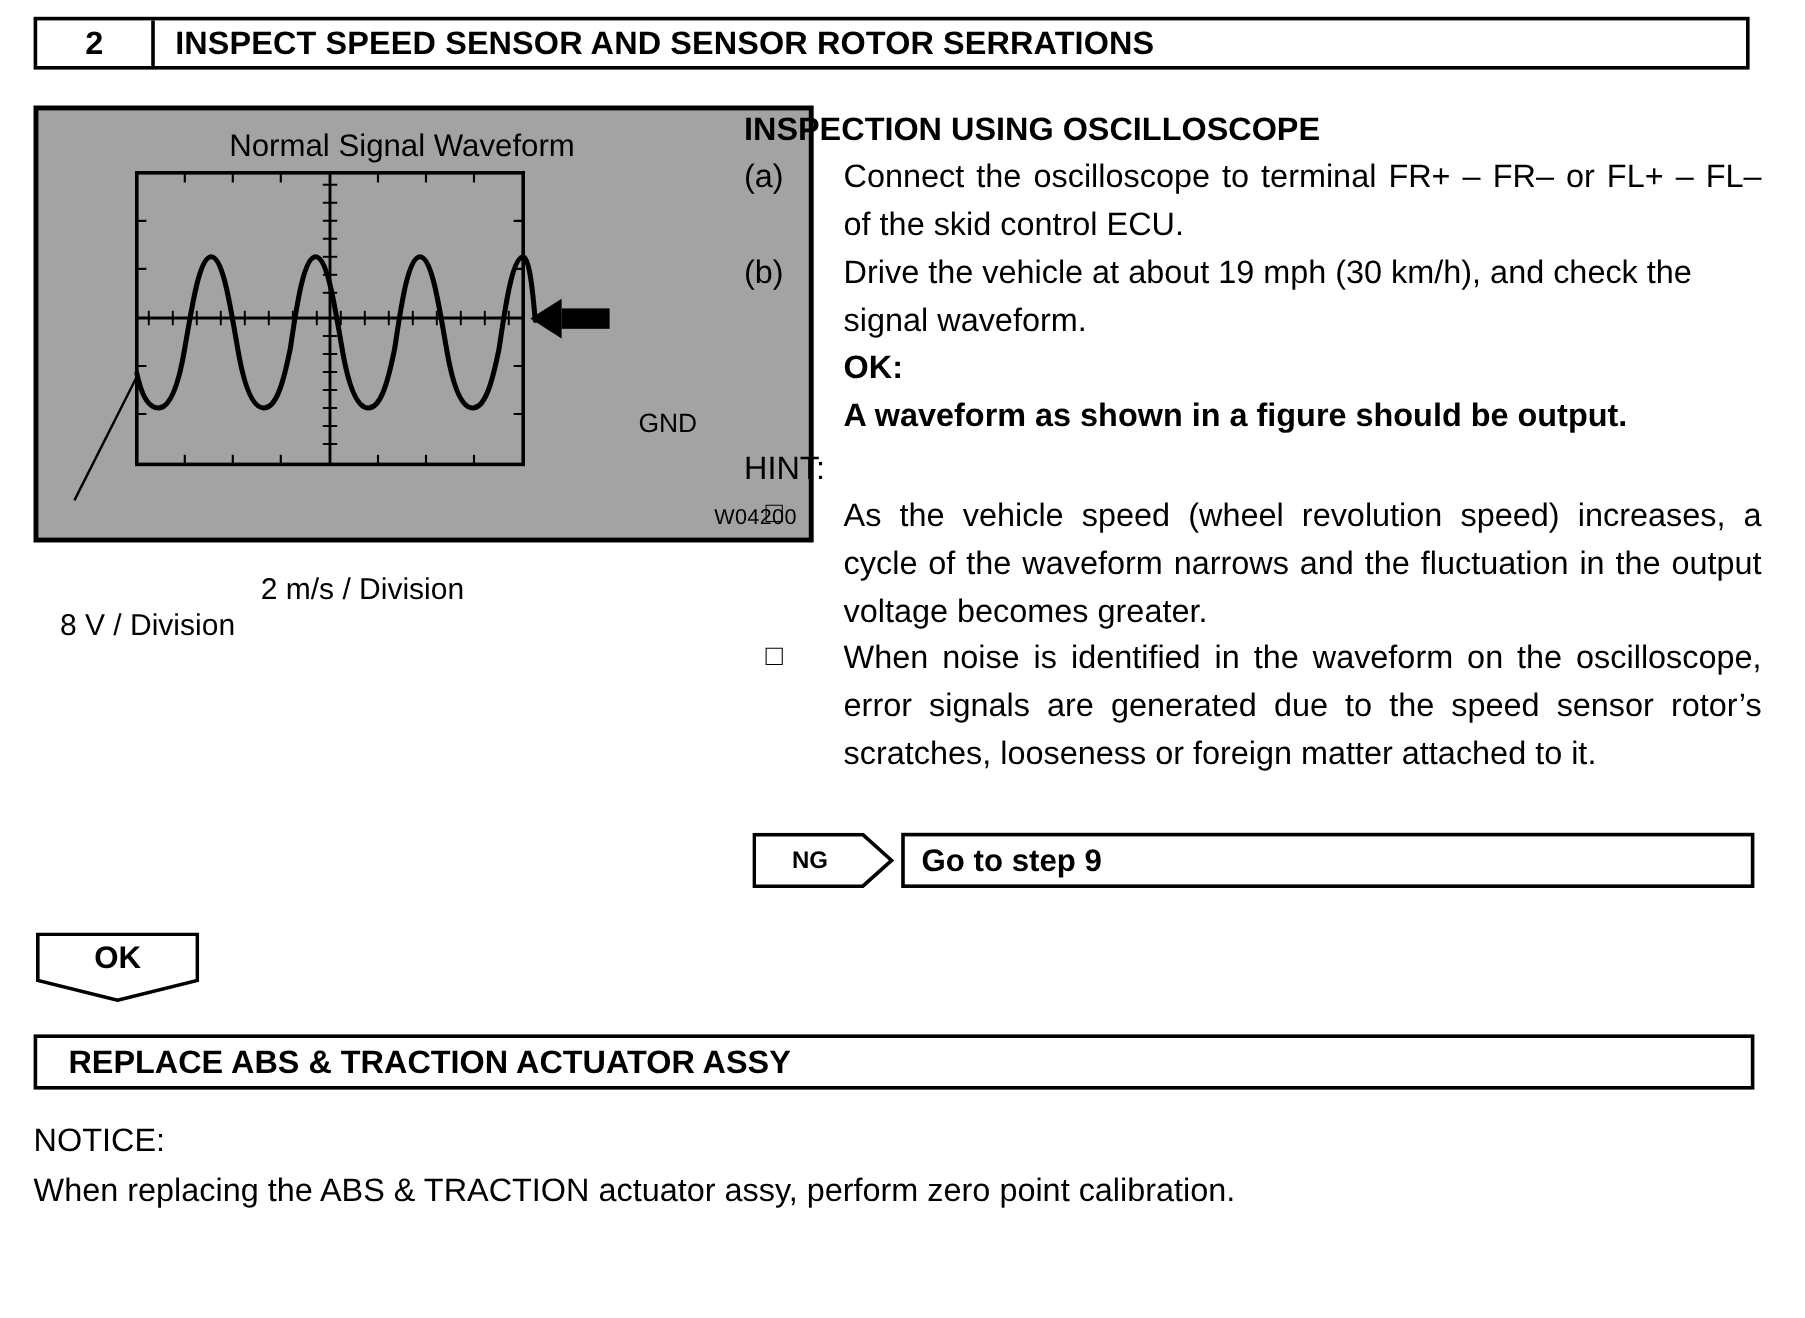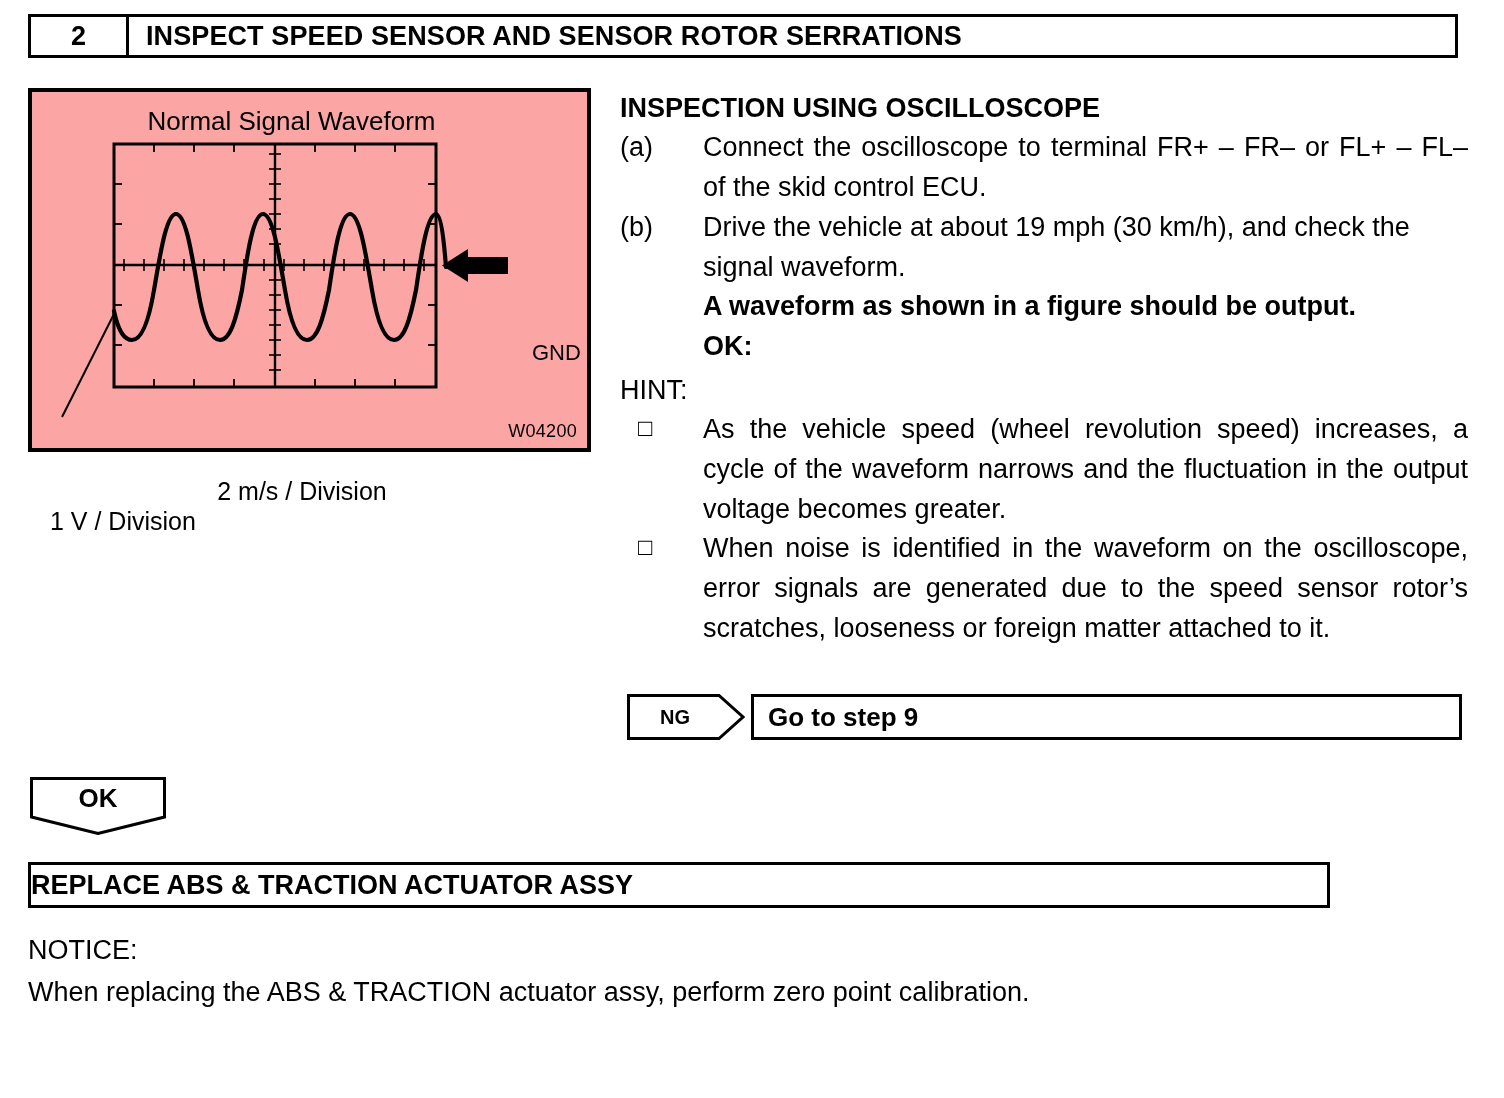--- a/index.html
+++ b/index.html
@@ -45,25 +45,25 @@
     font-size: 27px;
     font-weight: bold;
     letter-spacing: 0.1px;
   }
 
   
   .figure-panel {
     position: absolute;
     left: 28px;
     top: 88px;
-    width: 563px;
+    width: 650px;
     height: 364px;
     border: 4px solid #000;
     box-sizing: border-box;
-    background: #fca5a5;
+    background: #a3a3a3;
   }
   .figure-title {
     position: absolute;
     left: 0;
     right: 0;
     top: 14px;
     text-align: center;
     font-size: 26px;
     padding-right: 36px;
   }
@@ -214,26 +214,27 @@
     justify-content: center;
     font-size: 26px;
     font-weight: bold;
   }
 
   
   .action-bar {
     position: absolute;
     left: 28px;
     top: 862px;
-    width: 1302px;
+    width: 1434px;
     height: 46px;
     border: 3px solid #000;
     box-sizing: border-box;
     display: flex;
     align-items: center;
+    padding-left: 26px;
     font-size: 27px;
     font-weight: bold;
   }
 
   
   .notice-block {
     position: absolute;
     left: 28px;
     top: 930px;
     width: 1434px;
@@ -350,46 +351,46 @@
     </g>
 
     <g>
       <rect x="436" y="165" width="40" height="17" fill="#000"></rect>
       <polygon points="436,157 436,190 410,173.5" fill="#000"></polygon>
     </g>
   </svg>
 
   <div class="gnd-label">GND</div>
   <div class="fig-label-x">2 m/s / Division</div>
-  <div class="fig-label-y">1 V / Division</div>
+  <div class="fig-label-y">8 V / Division</div>
   <div class="fig-code">W04200</div>
 </div>
 
 <div class="content-col">
 
   <div class="section-heading">INSPECTION USING OSCILLOSCOPE</div>
 
   <div class="proc-row">
     <div class="proc-marker">(a)</div>
     <div class="proc-text justify">Connect the oscilloscope to terminal FR+ – FR– or FL+ – FL– of the skid control ECU.</div>
   </div>
 
   <div class="proc-row">
     <div class="proc-marker">(b)</div>
     <div class="proc-text">Drive the vehicle at about 19 mph (30 km/h), and check the signal waveform.</div>
   </div>
 
   <div class="proc-row">
     <div class="proc-marker"></div>
-    <div class="proc-text bold">A waveform as shown in a figure should be output.</div>
+    <div class="proc-text bold">OK:</div>
   </div>
 
   <div class="proc-row">
     <div class="proc-marker"></div>
-    <div class="proc-text bold">OK:</div>
+    <div class="proc-text bold">A waveform as shown in a figure should be output.</div>
   </div>
 
   <div class="hint-heading">HINT:</div>
 
   <div class="hint-row">
     <div class="hint-marker">□</div>
     <div class="hint-text">As the vehicle speed (wheel revolution speed) increases, a cycle of the waveform narrows and the fluctuation in the output voltage becomes greater.</div>
   </div>
 
   <div class="hint-row">

